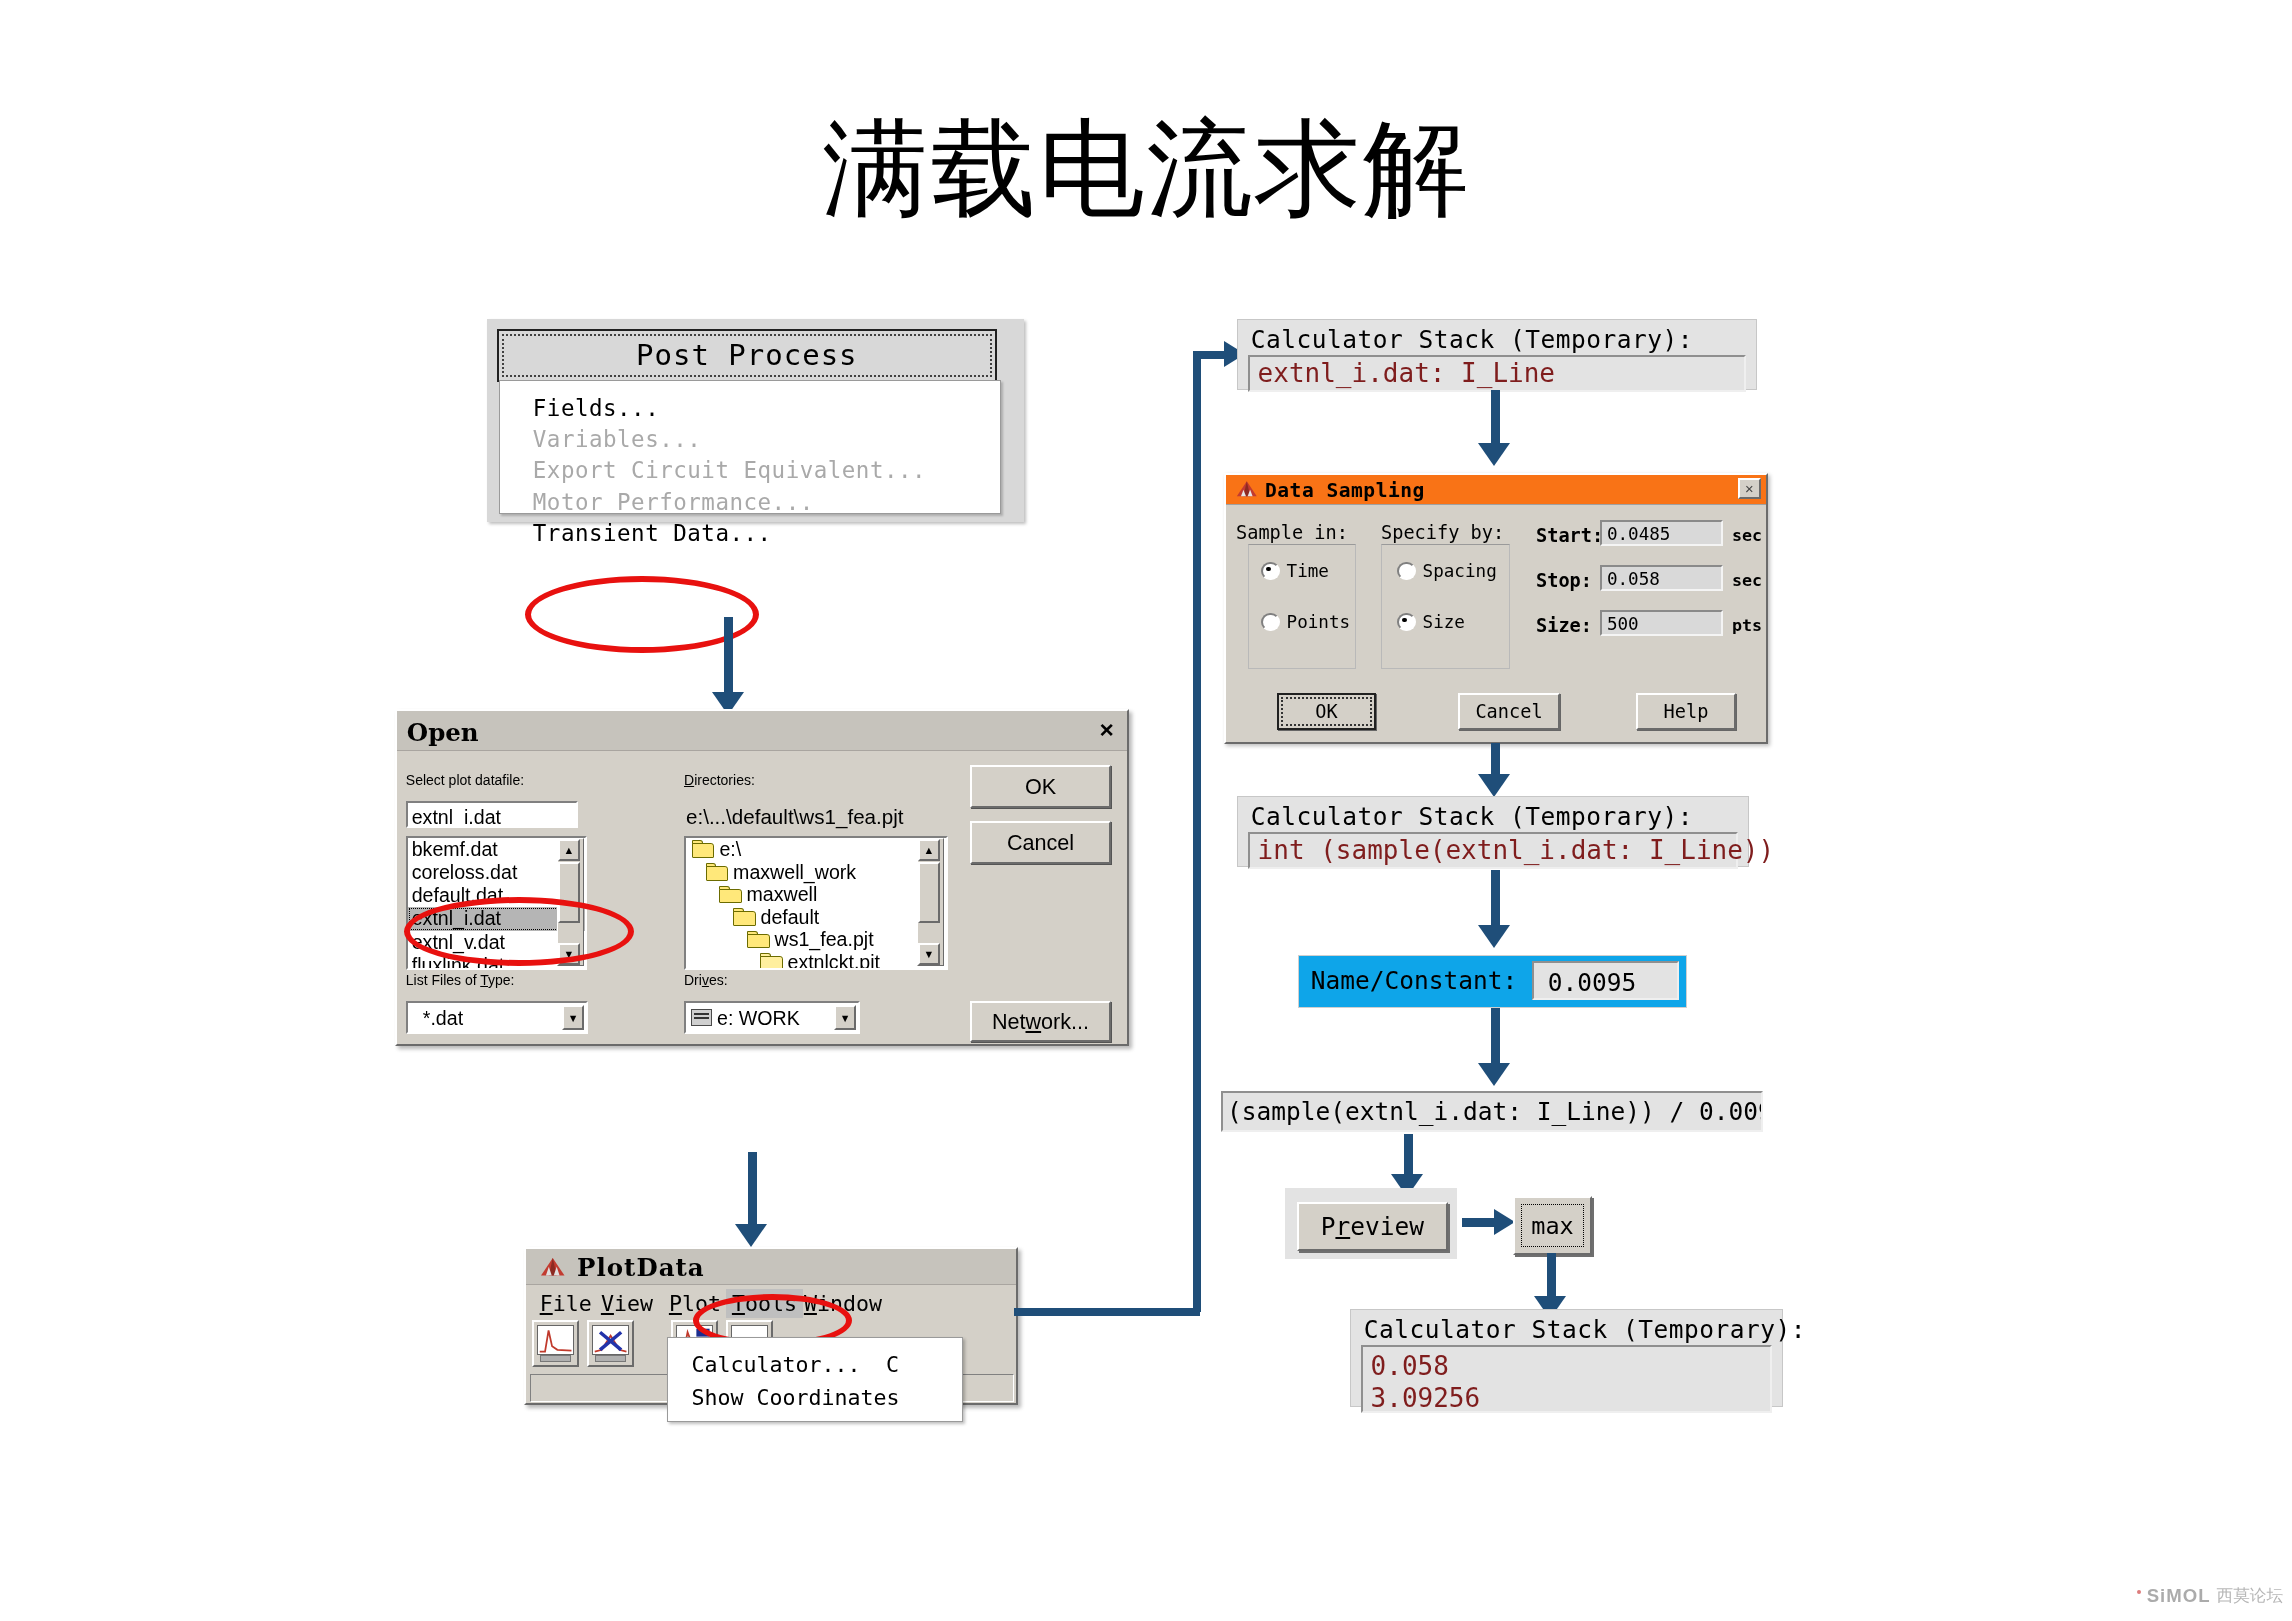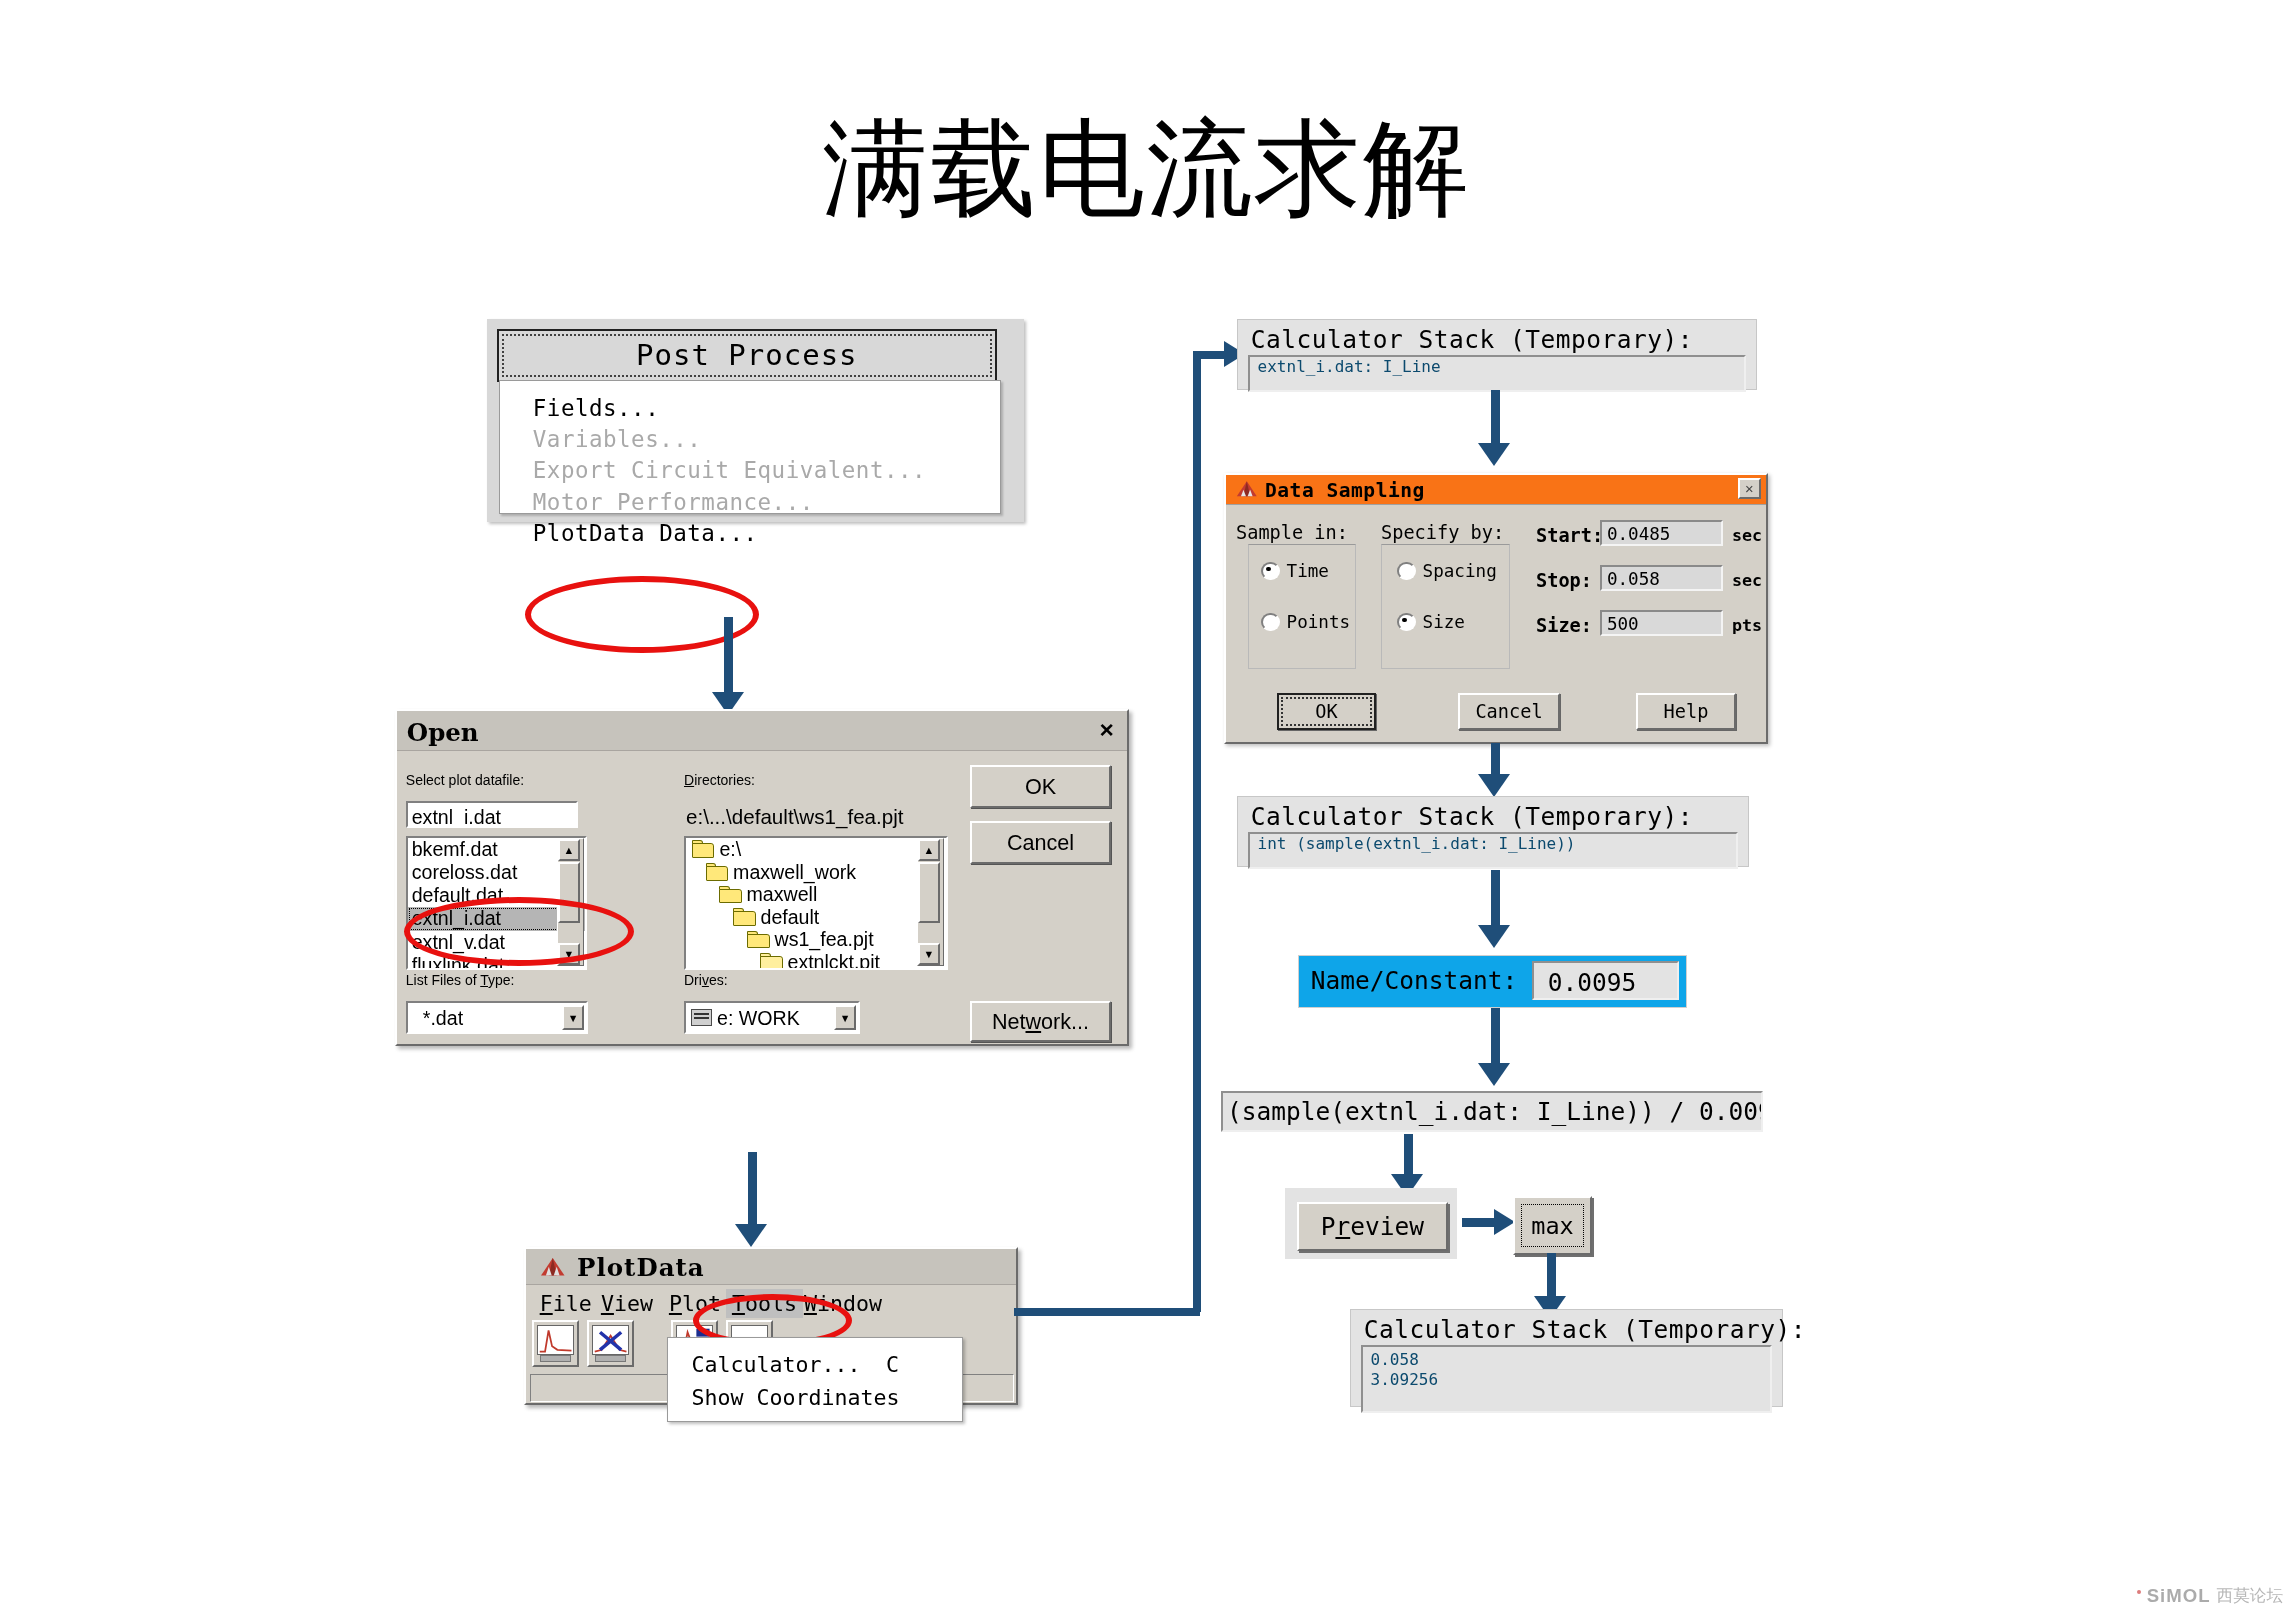--- a/index.html
+++ b/index.html
@@ -152,21 +152,21 @@
          box-shadow:1px 1px 0 #666;}
   .dsbtn.default{border:2px solid #202020;}
   .dsbtn.default .ring{position:absolute;left:2px;top:2px;right:2px;bottom:2px;border:2px dotted #333;}
 
   
   .stack{position:absolute;background:#e3e3e3;border:1px solid #c7c7c7;}
   .stack .hd{position:absolute;left:12.7px;top:4.9px;font-size:24.5px;color:#000;letter-spacing:0.5px;
        font-family:"DejaVu Sans Mono","Liberation Mono",monospace;white-space:nowrap;}
   .stack .box{position:absolute;left:9.8px;right:9.8px;background:#e3e3e3;
        border:2px solid;border-color:#8f8f8f #efefef #efefef #8f8f8f;}
-  .stack .box .ln{font-size:16px;color:#0c4a6e;white-space:nowrap;padding-left:7.8px;
+  .stack .box .ln{font-size:26px;color:#7f1d1d;white-space:nowrap;padding-left:7.8px;
        font-family:"DejaVu Sans Mono","Liberation Mono",monospace;line-height:1.25;}
 
   #stack1{left:1237px;top:319px;width:518px;height:69px;}
   #stack2{left:1237px;top:796px;width:510px;height:69px;}
   #stack3{left:1350px;top:1309px;width:431px;height:96px;}
 
   #nameconst{left:1298px;top:955px;width:387px;height:51px;background:#0ea5e9;border:1px solid #cfcfcf;}
   #nameconst .lab{position:absolute;left:11.8px;top:9.8px;font-size:24.5px;color:#000;
        font-family:"DejaVu Sans Mono","Liberation Mono",monospace;}
   #nameconst .fld{position:absolute;left:233px;top:4.9px;width:147px;height:39px;background:#e3e3e3;
@@ -216,21 +216,21 @@
 <div class="win" id="postprocess">
   <div id="pp-header">
     <div class="inner"></div>
     <span class="mono">Post Process</span>
   </div>
   <div id="pp-menu">
     <div class="pp-item mono on" style="top:13.7px">Fields...</div>
     <div class="pp-item mono off" style="top:45px">Variables...</div>
     <div class="pp-item mono off" style="top:76px">Export Circuit Equivalent...</div>
     <div class="pp-item mono off" style="top:108px">Motor Performance...</div>
-    <div class="pp-item mono on" style="top:139px">PlotData Data...</div>
+    <div class="pp-item mono on" style="top:139px">Transient Data...</div>
   </div>
 </div>
 <div class="ell" style="left:525px;top:576px;width:222px;height:65px;"></div>
 
 <div class="arrow-v" style="left:724px;top:617px;width:8.8px;height:78px;"></div>
 <div class="head-d" style="left:712px;top:692px;"></div>
 
 <div class="win" id="opendlg">
   <div id="open-title">
     <div class="t">Open</div>

